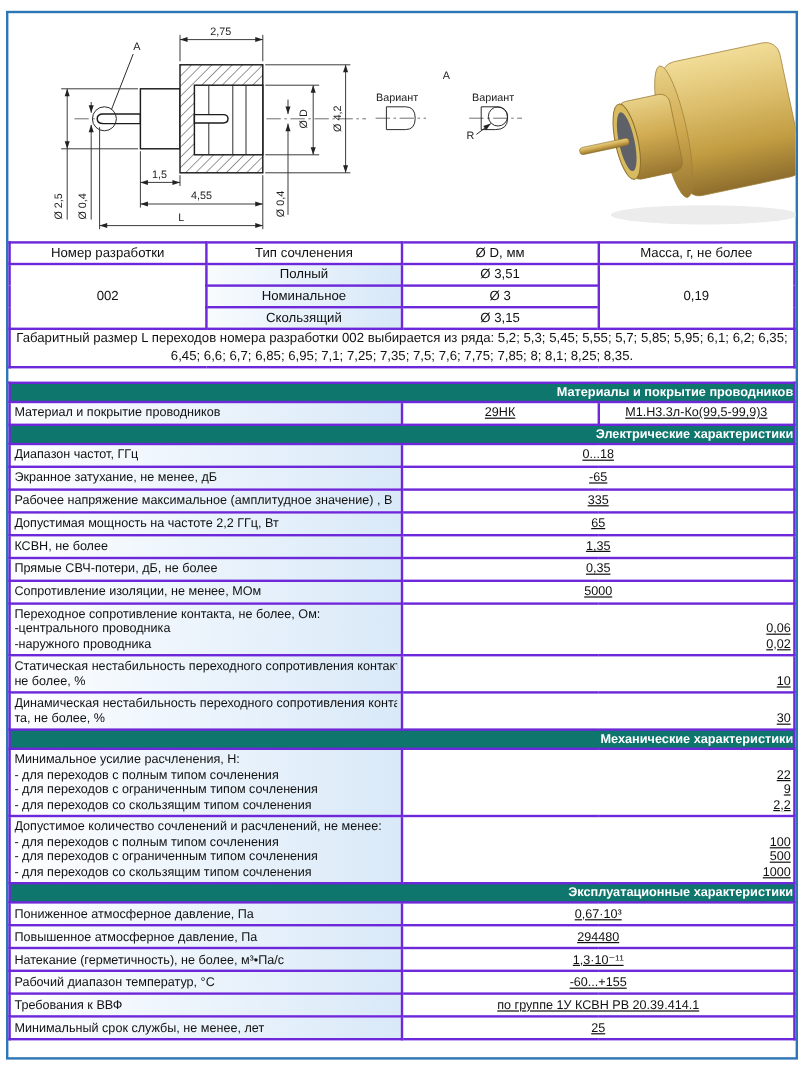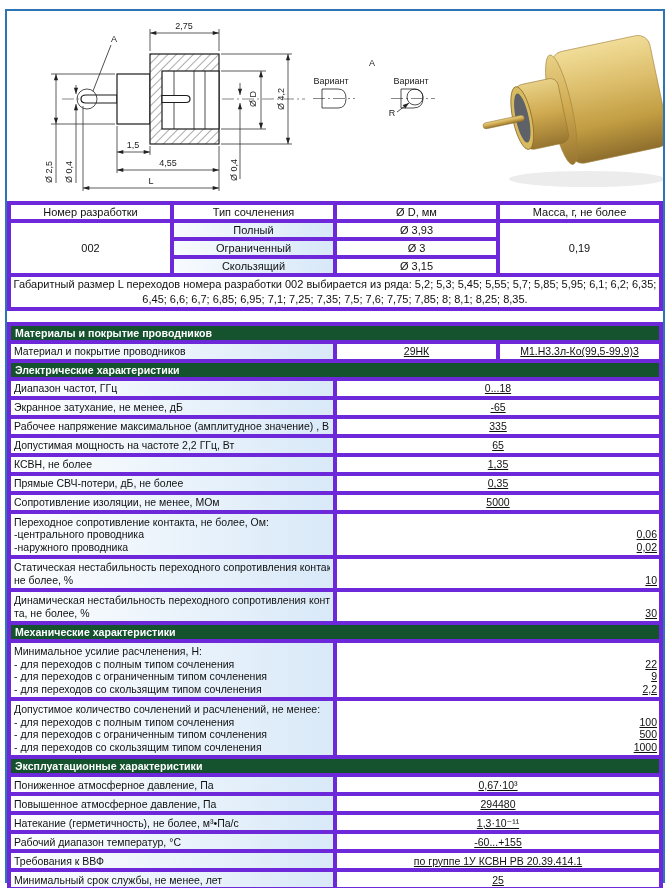--- a/index.html
+++ b/index.html
@@ -7,39 +7,39 @@
     width:670px; height:888px; background:#fff; overflow:hidden;
     font-family:"Liberation Sans","DejaVu Sans",sans-serif; color:#111;
     position:relative;
   }
   .page {
     position:absolute; left:5px; top:9px; width:660px; height:874px;
     border:2px solid #2e75b6; box-sizing:border-box; background:#fff;
   }
   .drawing-wrap { width:656px; height:190px; }
   table { border-collapse:collapse; width:100%; table-layout:fixed; }
-  td, th { border:4px solid #6d28d9; box-sizing:border-box; }
+  td, th { border:2px solid #6d28d9; box-sizing:border-box; }
 
   
   .spec-table th {
     font-size:11px; font-weight:normal; text-align:center; height:18px; padding:0 2px;
     background:#fff; color:#111;
   }
   .spec-table td { font-size:11px; text-align:center; height:18px; padding:0 2px; }
   .tint { background:linear-gradient(90deg,#f8fbfe 0%,#d7e8f8 100%); }
   .note-cell {
     font-size:10.6px; text-align:center; padding:3px 10px; line-height:1.35; height:auto;
   }
 
   .gap { height:11px; }
 
   
   .char-table td { font-size:10.5px; }
   tr.band td {
-    background:#14532d; color:#fff; font-weight:bold; text-align:left;
+    background:#0f766e; color:#fff; font-weight:bold; text-align:right;
     height:16px; padding:1px 0 1px 4px; font-size:10.6px;
   }
   td.lbl {
     background:linear-gradient(90deg,#fdfeff 0%,#d9e9f8 100%);
     text-align:left; padding:1px 3px; overflow:hidden;
   }
   td.val { text-align:center; background:#fff; padding:1px 2px;text-decoration:underline; }
   tr.single td { height:19px; }
   td.multi { vertical-align:top; padding-top:2px; padding-bottom:2px; }
   .ln { height:12.5px; line-height:12.5px; white-space:nowrap; overflow:hidden; }
@@ -173,25 +173,25 @@
     <tbody>
         <tr>
       <th>Номер разработки</th>
       <th class="tint">Тип сочленения</th>
       <th>Ø D, мм</th>
       <th>Масса, г, не более</th>
     </tr>
     <tr>
       <td rowspan="3">002</td>
       <td class="tint">Полный</td>
-      <td>Ø 3,93</td>
+      <td>Ø 3,51</td>
       <td rowspan="3">0,19</td>
     </tr>
     <tr>
-      <td class="tint">Ограниченный</td>
+      <td class="tint">Номинальное</td>
       <td>Ø 3</td>
     </tr>
     <tr>
       <td class="tint">Скользящий</td>
       <td>Ø 3,15</td>
     </tr>
     <tr>
       <td class="note-cell" colspan="4">Габаритный размер L  переходов номера разработки 002 выбирается из ряда: 5,2; 5,3; 5,45; 5,55; 5,7; 5,85; 5,95; 6,1; 6,2; 6,35; 6,45; 6,6; 6,7; 6,85; 6,95; 7,1; 7,25; 7,35; 7,5; 7,6; 7,75; 7,85; 8; 8,1; 8,25; 8,35.</td>
     </tr>
   </tbody>

